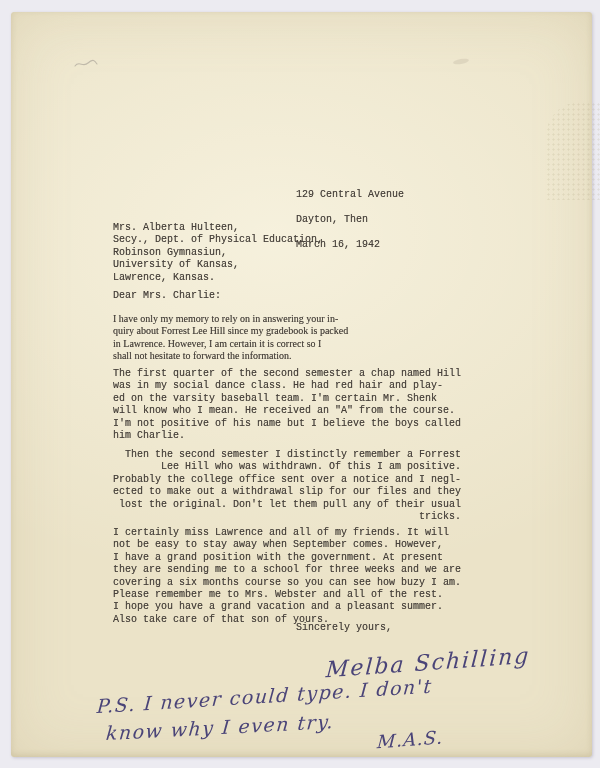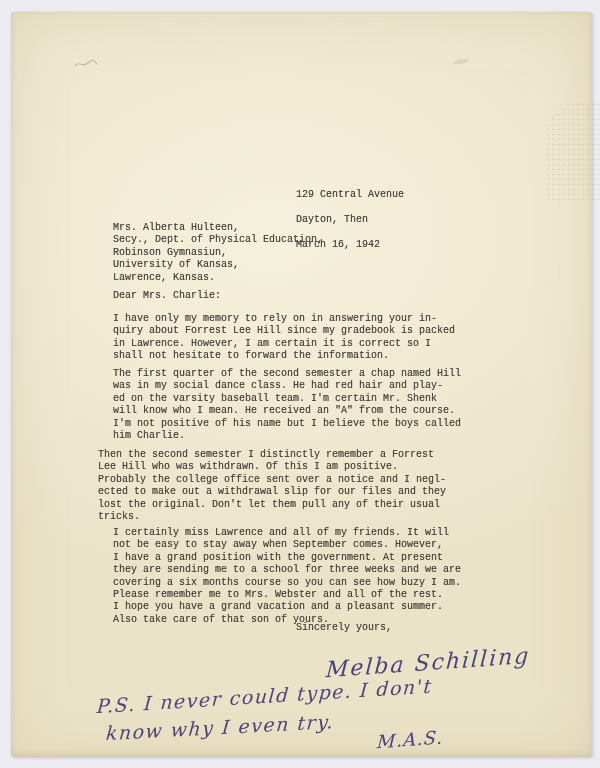--- a/index.html
+++ b/index.html
@@ -113,33 +113,33 @@
   </div>
 
   <div class="typed" style="left:113px; top:222px;">Mrs. Alberta Hulteen,
 Secy., Dept. of Physical Education,
 Robinson Gymnasiun,
 University of Kansas,
 Lawrence, Kansas.</div>
 
   <div class="typed" style="left:113px; top:290px;">Dear Mrs. Charlie:</div>
 
-  <div class="typed" style="left:113px; top:313px;">I have only my memory to rely on in answering your in-
+  <div class="typed" style="left:113px; top:313px;font-family:Liberation Serif, serif;">I have only my memory to rely on in answering your in-
 quiry about Forrest Lee Hill since my gradebook is packed
 in Lawrence.  However, I am certain it is correct so I
 shall not hesitate to forward the information.</div>
 
   <div class="typed" style="left:113px; top:368px;">The first quarter of the second semester a chap named Hill
 was in my social dance class.  He had red hair and play-
 ed on the varsity baseball team.  I'm certain Mr. Shenk
 will know who I mean.  He received an "A" from the course.
 I'm not positive of his name but I believe the boys called
 him Charlie.</div>
 
-  <div class="typed" style="left:98px; top:449px;">Then the second semester I distinctly remember a Forrest
+  <div class="typed" style="left:113px; top:449px;text-align:right;">Then the second semester I distinctly remember a Forrest
 Lee Hill who was withdrawn.  Of this I am positive.
 Probably the college office sent over a notice and I negl-
 ected to make out a withdrawal slip for our files and they
 lost the original.  Don't let them pull any of their usual
 tricks.</div>
 
   <div class="typed" style="left:113px; top:527px;">I certainly miss Lawrence and all of my friends.  It will
 not be easy to stay away when September comes.  However,
 I have a grand position with the government.  At present
 they are sending me to a school for three weeks and we are

